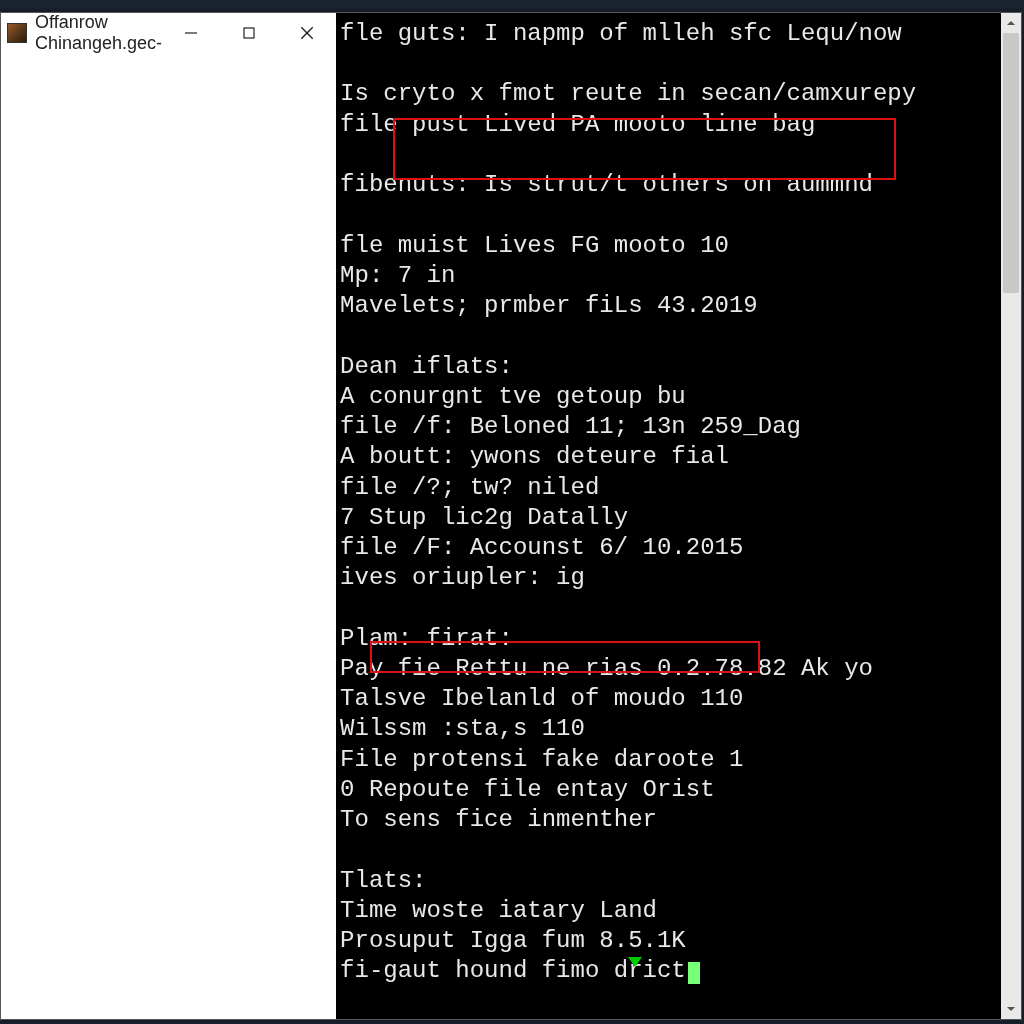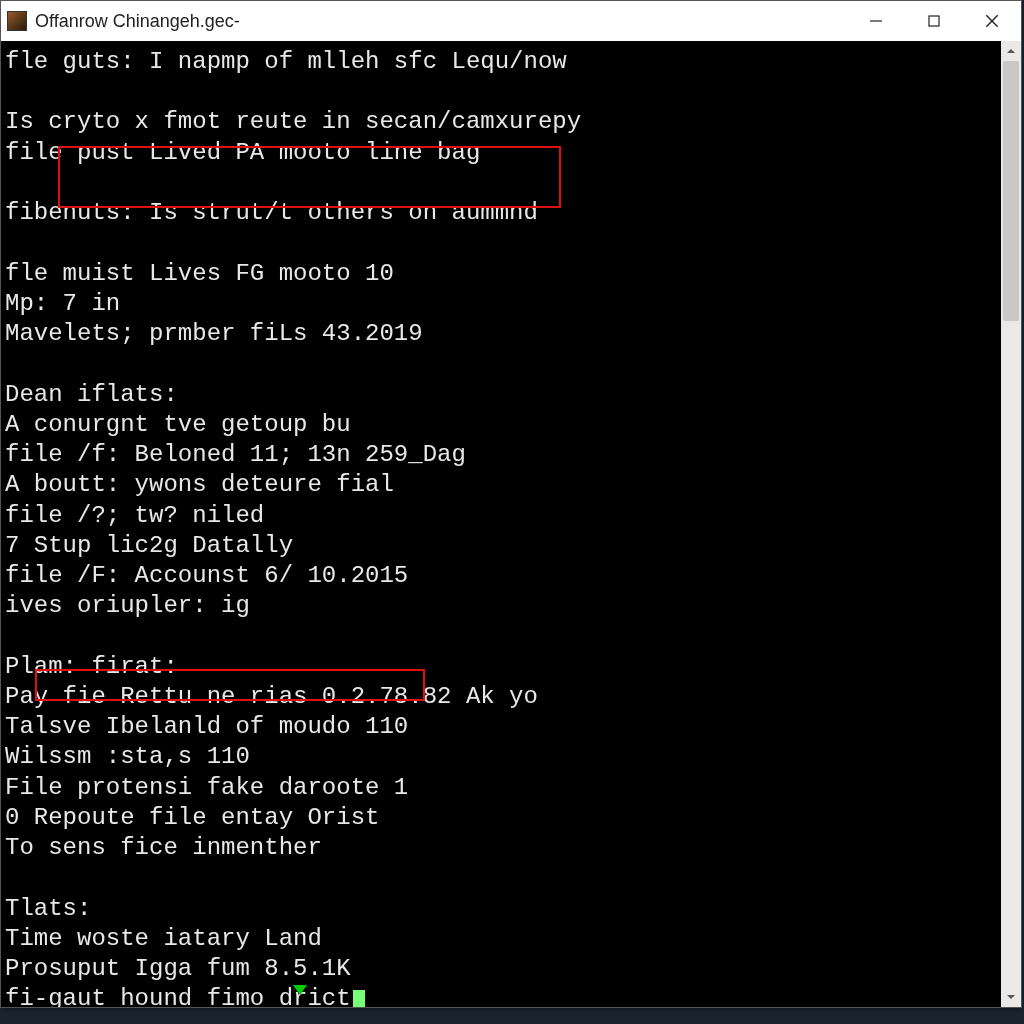--- a/index.html
+++ b/index.html
@@ -1,24 +1,24 @@
 <!DOCTYPE html>
 <html><head>
 <meta charset="utf-8">
 <style>
   * { margin: 0; padding: 0; box-sizing: border-box; }
   html, body { width: 1024px; height: 1024px; overflow: hidden; font-family: "Segoe UI", Tahoma, sans-serif; background: #1a2530; }
   .window {
     position: absolute;
-    left: 0; top: 0;
+    left: 0; top: 12px;
     width: 1022px; height: 1008px;
     background: #fff;
     border: 1px solid #555;
     box-shadow: 0 0 8px rgba(0,0,0,0.5);
-    display: flex; flex-direction: column;
+    display: flex; flex-direction: row;
   }
   .titlebar {
     height: 40px;
     background: #fff;
     display: flex; align-items: center;
     padding: 0 0 0 6px;
     flex: 0 0 40px;
   }
   .app-icon {
     width: 20px; height: 20px;

